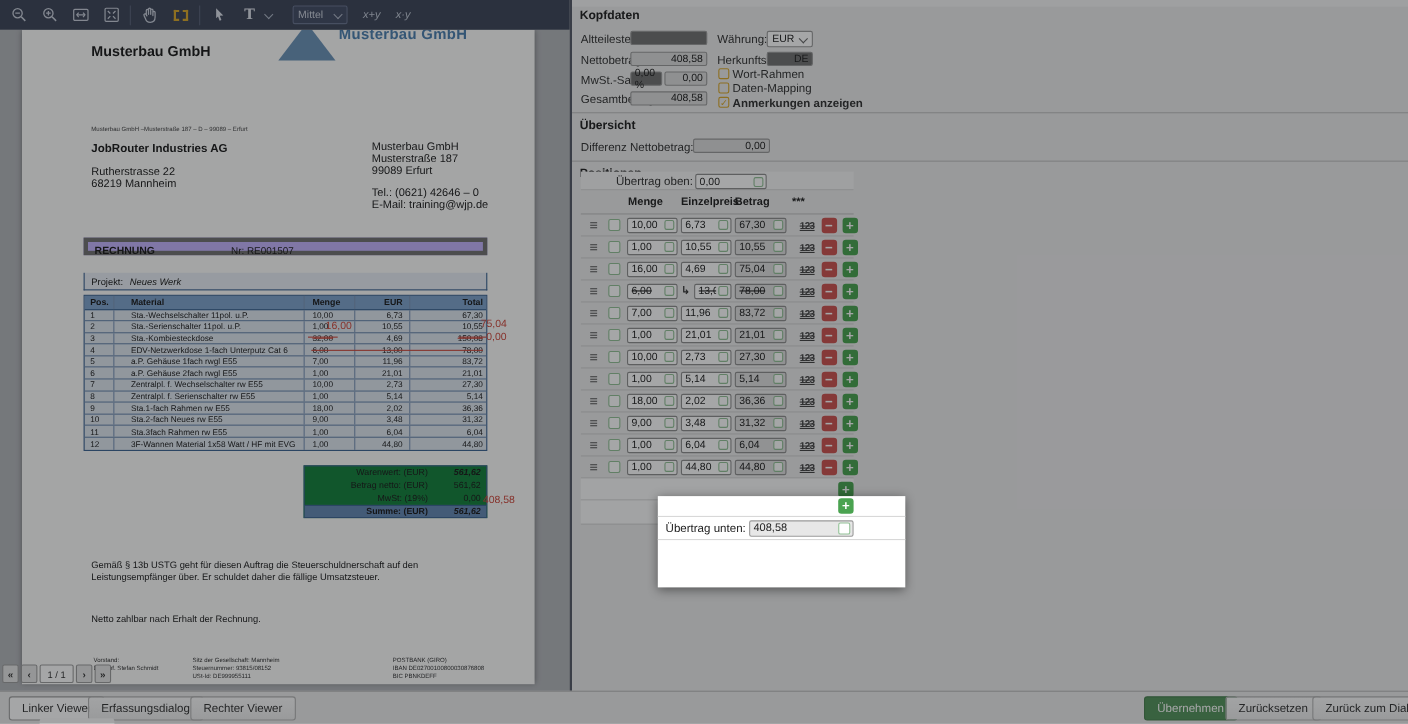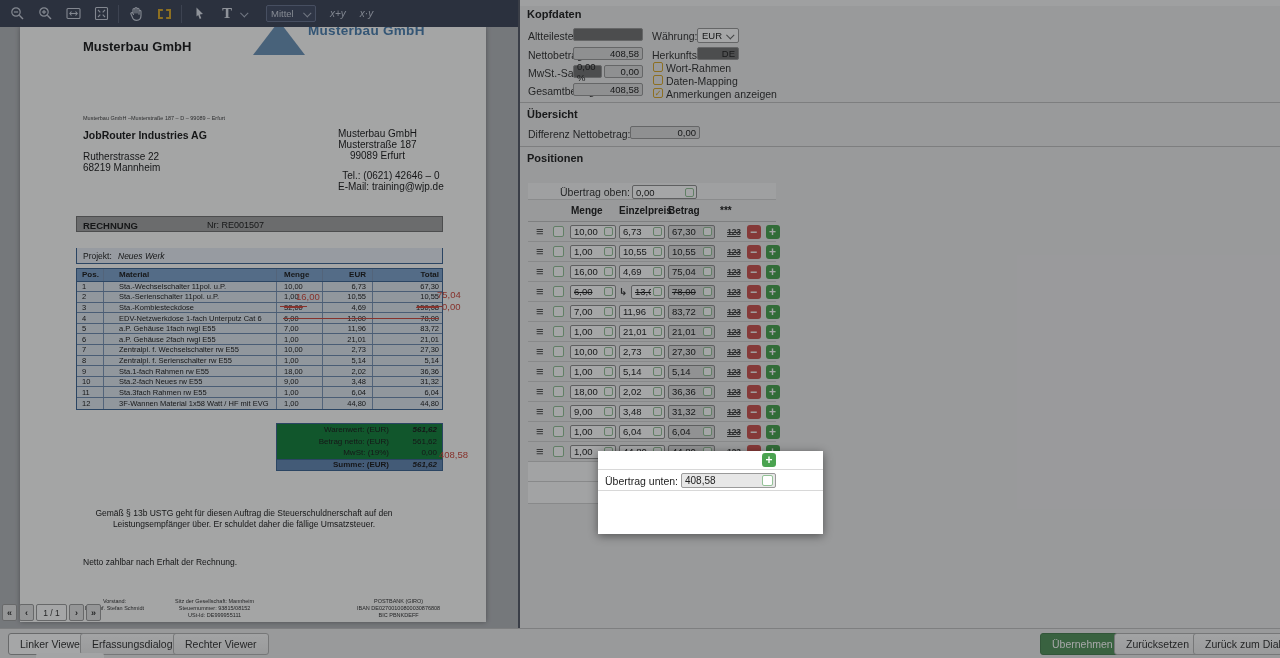--- a/index.html
+++ b/index.html
@@ -1,38 +1,38 @@
 <!DOCTYPE html>
 <html><head>
 <meta charset="utf-8">
 <style>
   * { margin:0; padding:0; box-sizing:border-box; }
   html,body { width:1280px; height:658px; overflow:hidden; }
   body { font-family:"Liberation Sans","DejaVu Sans",sans-serif; background:#888; }
   .app { position:relative; width:1280px; height:658px; background:#b4b6ba; overflow:hidden; }
-  .abs { position:absolute;text-align:center; }
+  .abs { position:absolute; }
 
   
   .viewer { position:absolute; left:0; top:0; width:518px; height:628px; background:#b4b6ba; overflow:hidden; }
   .toolbar { position:absolute; left:0; top:0; width:518px; height:27px; background:#3e4659; display:flex; align-items:center; padding-left:8px; z-index:5; }
   .tb-ic { display:flex; align-items:center; justify-content:center; width:18px; height:18px; flex:none; }
   .tb-sep { width:1px; height:18px; background:#5b6378; margin:0 8px; flex:none; }
   .tb-gap { width:10px; flex:none; }
   .marquee-box { width:13px; height:10px; border:2px dashed #d9a82c; }
   .ttool { font-family:"DejaVu Serif",serif; font-weight:bold; font-size:13px; color:#dde1ea; }
   .chev { width:6px; height:6px; border-left:1.5px solid #aeb6c6; border-bottom:1.5px solid #aeb6c6; transform:rotate(-45deg) translateY(-1px); }
   .tb-select { display:flex; align-items:center; justify-content:space-between; width:50px; height:17px; background:#454e66; border:1px solid #6a7590; border-radius:2px; padding:0 4px; margin-left:12px; }
   .tb-select span { font-size:9.5px; color:#ccd2de; }
   .tb-math { font-style:italic; font-size:10px; color:#c3cad8; margin-left:14px; }
 
   .canvas { position:absolute; left:0; top:27px; width:518px; height:601px; overflow:hidden; }
   .page { position:absolute; left:20px; top:0; width:466px; height:595px; background:#fdfdfc; box-shadow:0 0 5px rgba(0,0,0,0.35); }
   .doc { color:#1c1c1c; }
   .tri { width:0; height:0; border-left:26px solid transparent; border-right:26px solid transparent; border-bottom:34px solid #6d94b8; }
-  .blue-head { position:relative; height:16px; background:#a3a3a3; border:1px solid #737373; }
+  .blue-head { position:relative; height:16px; background:#c4b5fd; border:4px solid #737373; }
   .proj-box { position:relative; height:16px; background:#e9eef5; border:1px solid #3f6693; border-top:none; }
 
   .inv-table { position:absolute; border:1px solid #3f6693; background:#dfe7f0; }
   .inv-hrow, .inv-row { display:grid; grid-template-columns:27px 173px 46px 50px 71px; align-items:center; }
   .inv-hrow { height:12.5px; background:#7fa3cc; font-weight:bold; font-size:8px; border-bottom:1px solid #3f6693; }
   .inv-row { height:10.6px; font-size:7.5px; border-bottom:1px solid #6f8cb0; position:relative; }
   .inv-row:last-child { border-bottom:none; }
   .inv-hrow > span, .inv-row > span { height:100%; display:flex; align-items:center; border-right:1px solid #7d97b8; overflow:hidden; white-space:nowrap; }
   .inv-hrow > span:last-child, .inv-row > span:last-child { border-right:none; }
   .cp { padding-left:5px; } .cm { padding-left:15px; } .cq { padding-left:7px; }
@@ -61,21 +61,21 @@
   .sec-title { position:absolute; font-size:11px; font-weight:bold; color:#222; }
   .flabel { position:absolute; font-size:10.5px; color:#333; white-space:nowrap; }
   .fld { position:absolute; height:13px; border:1px solid #9a9a9a; border-radius:2px; background:#737373; font-size:9.5px; color:#222; display:flex; align-items:center; padding:0 3px; }
   .fld.ro { background:#dcdcdc; }
   .fld.right { justify-content:flex-end; }
   .fsel { position:absolute; height:15px; border:1px solid #9a9a9a; border-radius:2px; background:#fff; font-size:9.5px; color:#222; display:flex; align-items:center; justify-content:space-between; padding:0 4px; }
   .fsel .chev { border-color:#666; }
   .ocb { position:absolute; width:10px; height:10px; border:1.5px solid #d9a82c; border-radius:2px; font-size:8.5px; font-weight:bold; color:#d9a82c; display:flex; align-items:center; justify-content:center; }
   .divline { position:absolute; left:0; width:760px; height:1px; background:#c0c0c0; }
 
-  .postable { position:absolute; left:8px; top:183px; width:248px; }
+  .postable { position:absolute; left:8px; top:156px; width:248px; }
   .strip { position:relative; height:17px; background:#f6f6f6; border-bottom:1px solid #d5d5d5; }
   .pos-head { position:relative; height:22px; border-bottom:1px solid #c2c2c2; font-size:10px; font-weight:bold; color:#222; }
   .pos-head span { position:absolute; top:5px; }
   .pos-row { position:relative; height:20px; display:flex; align-items:center; border-bottom:1px solid #d2d2d2; }
   .drag { margin-left:8px; width:14px; font-size:13px; color:#555; line-height:10px; flex:none; }
   .rowcb { margin-left:3px; width:11px; height:11px; border:1px solid #93c297; border-radius:2px; background:#fff; flex:none; }
   .field { display:flex; align-items:center; justify-content:space-between; height:14px; border:1px solid #8f8f8f; border-radius:2px; background:#fff; padding:0 2px 0 3px; font-size:9.5px; color:#222; flex:none; }
   .fval { white-space:nowrap; overflow:hidden; }
   .fcb { width:9px; height:9px; border:1px solid #93c297; border-radius:2px; background:#fff; flex:none; margin-left:2px; }
   .f-menge { margin-left:6px; width:46px; }
@@ -388,21 +388,21 @@
     <div class="flabel" style="left:132px; top:49px;">Herkunftsland:</div>
     <div class="fld right" style="left:177px; top:47px; width:42px;">DE</div>
 
     <div class="ocb" style="left:133px; top:62px;"></div>
     <div class="flabel" style="left:146px; top:62px;">Wort-Rahmen</div>
     <div class="ocb" style="left:133px; top:75px;"></div>
     <div class="flabel" style="left:146px; top:75px;">Daten-Mapping</div>
     <div class="ocb" style="left:133px; top:88px;">
         <span>✓</span>
       </div>
-    <div class="flabel" style="left:146px; top:88px;">Anmerkungen anzeigen</div>
+    <div class="flabel" style="left:146px; top:88px;font-weight:bold;">Anmerkungen anzeigen</div>
 
     <div class="divline" style="top:102px;"></div>
 
     <div class="sec-title" style="left:7px; top:108px;">Übersicht</div>
     <div class="flabel" style="left:8px; top:128px;">Differenz Nettobetrag:</div>
     <div class="fld ro right" style="left:110px; top:126px; width:70px;">0,00</div>
 
     <div class="divline" style="top:146px;"></div>
 
     <div class="sec-title" style="left:7px; top:152px;">Positionen</div>

